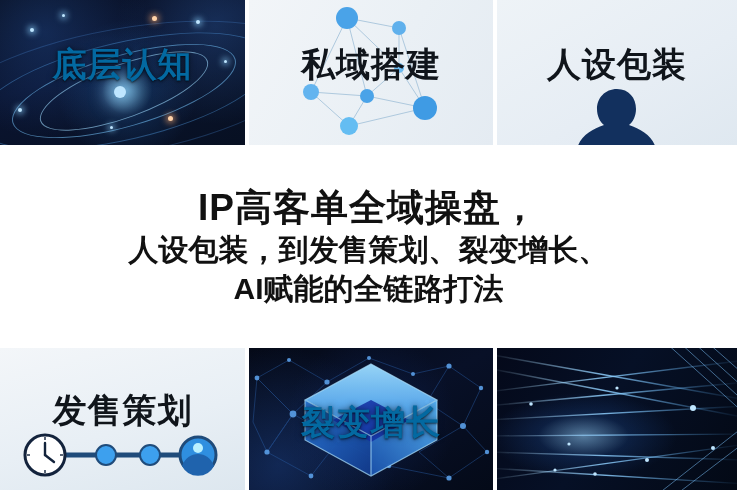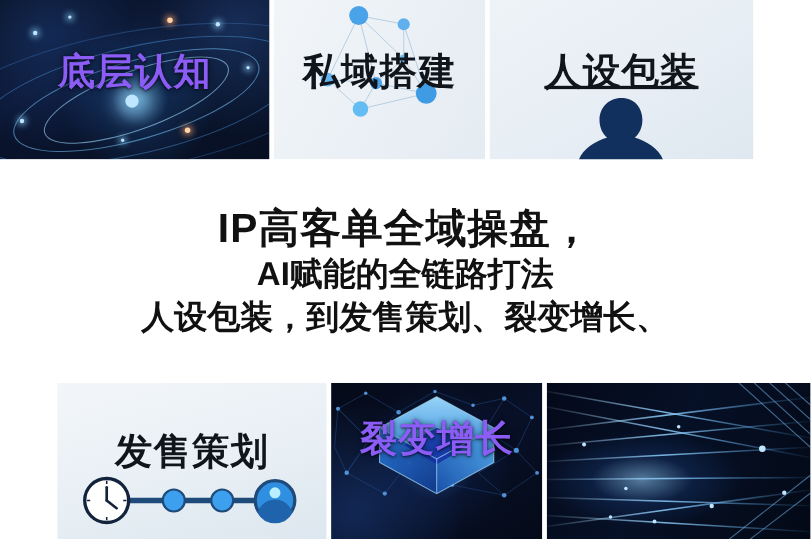--- a/index.html
+++ b/index.html
@@ -31,36 +31,36 @@
   }
   .row-top    { top: 0px;   height: 145px; }
   .row-bottom { top: 348px; height: 142px; justify-content: flex-end; }
 
   .panel {
     position: relative;
     overflow: hidden;
     flex: 0 0 auto;
   }
   .panel.p1 { width: 245px; }
-  .panel.p2 { width: 192px; }
+  .panel.p2 { width: 244px; }
   .panel.p3 { width: 240px; }
 
   .panel-label {
     position: absolute;
     left: 0;
     right: 0;
     text-align: center;
     font-weight: 700;
     letter-spacing: 1px;
     white-space: nowrap;
     z-index: 6;
     font-family: "Liberation Sans", "DejaVu Sans", sans-serif;
   }
   .label-white {
-    color: #8b5cf6;
+    color: #0369a1;
     text-shadow: 0 0 6px rgba(0,0,0,.55), 0 1px 2px rgba(0,0,0,.6);
   }
   .label-dark {
     color: #10151b;
   }
 
   
   .bg-rings {
     position: absolute;
     inset: 0;
@@ -221,28 +221,28 @@
         </g>
       </svg>
       <div class="panel-label label-dark" style="top:42px; font-size:34px;">私域搭建</div>
     </div>
 
     <div class="panel p3">
       <div class="bg-person"></div>
       <svg class="silhouette" width="118" height="62" viewBox="0 0 118 62">
         <path d="M59 2c-12 0-20 9-20 20 0 7 3 13 7 16-12 4-24 11-27 24H98C95 49 83 42 71 38c4-3 7-9 7-16C78 11 71 2 59 2z" fill="#12305e"></path>
       </svg>
-      <div class="panel-label label-dark" style="top:42px; font-size:34px;text-decoration:underline;">人设包装</div>
+      <div class="panel-label label-dark" style="top:42px; font-size:34px;">人设包装</div>
     </div>
   </div>
 
   <div class="headline">
     <div class="hl-line hl-1">IP高客单全域操盘，</div>
+    <div class="hl-line hl-3">人设包装，到发售策划、裂变增长、</div>
     <div class="hl-line hl-4">AI赋能的全链路打法</div>
-    <div class="hl-line hl-3">人设包装，到发售策划、裂变增长、</div>
   </div>
 
   <div class="row row-bottom">
 
     <div class="panel p1">
       <div class="bg-plan"></div>
       <svg class="timeline" width="200" height="46" viewBox="0 0 200 46">
         <line x1="34" y1="23" x2="176" y2="23" stroke="#1f4b7a" stroke-width="5"></line>
         <circle cx="23" cy="23" r="20" fill="#ffffff" stroke="#13233c" stroke-width="3"></circle>
         <g stroke="#13233c" stroke-width="2.4" stroke-linecap="round">
@@ -315,21 +315,21 @@
           <polygon points="56,52 122,88 122,128 56,92" fill="url(#cgB)"></polygon>
           <polygon points="188,52 122,88 122,128 188,92" fill="url(#cgC)"></polygon>
           <polygon points="122,52 160,72 122,94 84,72" fill="#1430a8" opacity=".85"></polygon>
         </g>
         <g stroke="#aee3ff" stroke-width="1.2" fill="none" opacity=".7">
           <polygon points="122,16 188,52 122,88 56,52"></polygon>
           <polyline points="56,52 56,92 122,128 188,92 188,52"></polyline>
           <line x1="122" y1="88" x2="122" y2="128"></line>
         </g>
       </svg>
-      <div class="panel-label label-white" style="top:28px; font-size:34px;">裂变增长</div>
+      <div class="panel-label label-white" style="top:52px; font-size:34px;">裂变增长</div>
     </div>
 
     <div class="panel p3">
       <div class="bg-rays"></div>
       <svg class="rays-svg" viewBox="0 0 240 142" preserveAspectRatio="none">
         <defs>
           <linearGradient id="ray" x1="0" y1="0" x2="1" y2="0">
             <stop offset="0" stop-color="#bfe6ff" stop-opacity="0"></stop>
             <stop offset=".45" stop-color="#8fd0ff" stop-opacity=".85"></stop>
             <stop offset="1" stop-color="#4a9fe8" stop-opacity="0"></stop>

